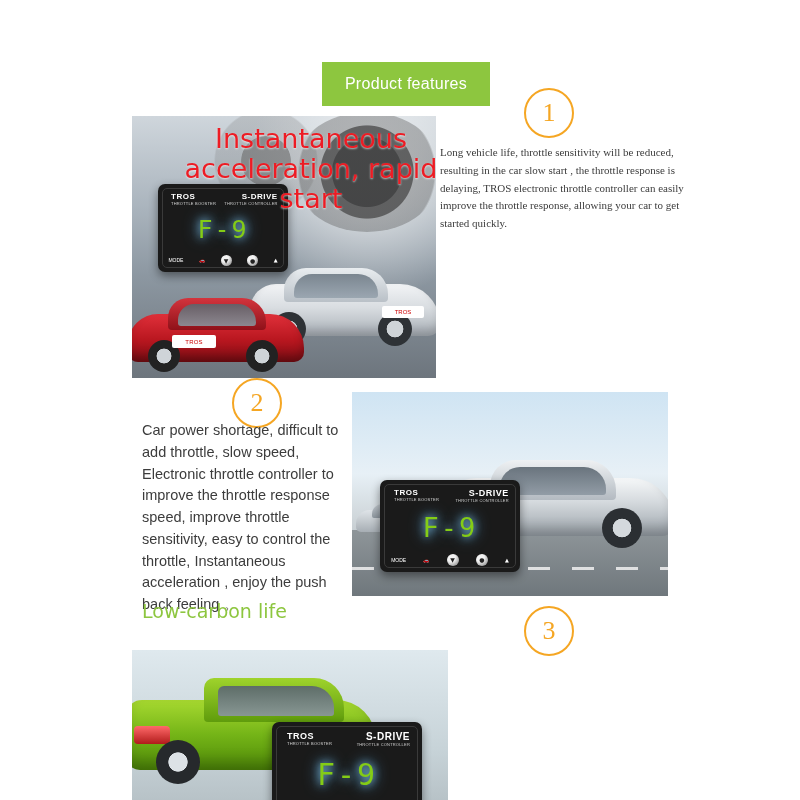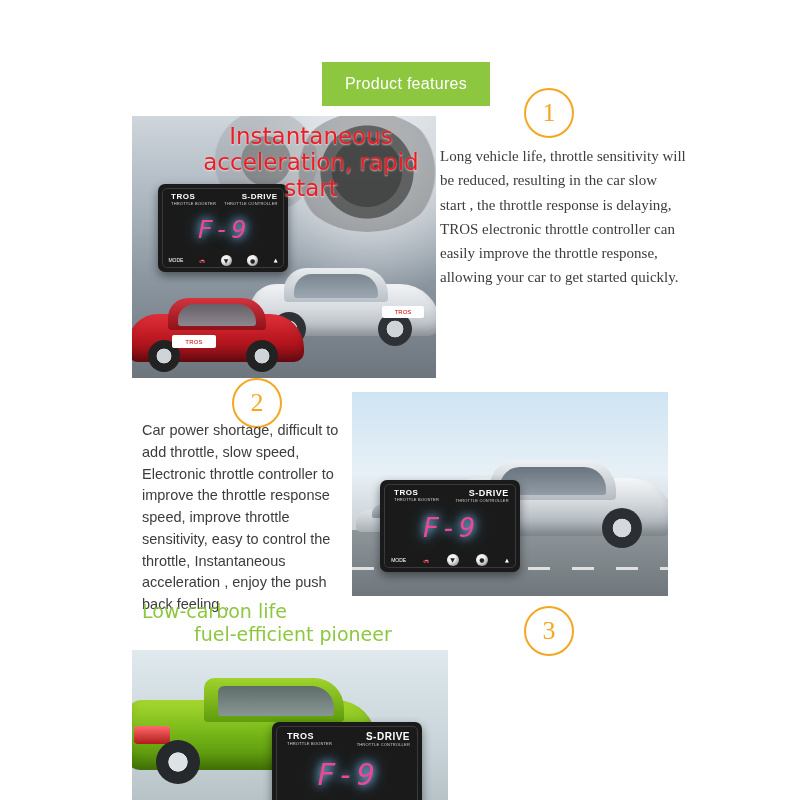--- a/index.html
+++ b/index.html
@@ -91,44 +91,43 @@
   }
   .plate-silver{
     position:absolute;right:16px;bottom:32px;width:42px;height:12px;background:#fff;border-radius:2px;
     font-size:6px;color:#c00;display:flex;align-items:center;justify-content:center;
     font-family:"Liberation Sans", sans-serif;
   }
 
   
   .h-red1{
     position:absolute;left:176px;top:84px;width:270px;
-    color:#ed1c24;font-size:23px;line-height:1.12;text-align:center;
+    color:#ed1c24;font-size:27px;line-height:1.12;text-align:center;
     font-family:"DejaVu Sans", sans-serif;font-weight:400;
     text-shadow:0 1px 2px rgba(255,255,255,.65);
   }
 
   
   .device{position:absolute;background:#1a1a1a;border-radius:7px;box-shadow:0 4px 10px rgba(0,0,0,.45);}
   .device .bezel{position:absolute;inset:4px;border:1px solid #3a3a3a;border-radius:5px;}
   .device .brand{
     position:absolute;left:10%;top:9%;color:#fff;font-weight:bold;letter-spacing:.5px;
     font-family:"Liberation Sans", sans-serif;
   }
   .device .brand small{display:block;font-weight:normal;letter-spacing:.2px;color:#d8d8d8;}
   .device .model{
     position:absolute;right:8%;top:9%;color:#fff;text-align:right;
     font-family:"Liberation Sans", sans-serif;font-weight:bold;letter-spacing:.5px;
   }
   .device .model small{display:block;font-weight:normal;color:#cfcfcf;letter-spacing:.2px;}
   .device .screen{
     position:absolute;left:12%;top:34%;width:76%;height:36%;
     display:flex;align-items:center;justify-content:center;
-    color:#ec4899;font-family:"DejaVu Sans Mono", monospace;
+    color:#84cc16;font-family:"DejaVu Sans Mono", monospace;
     text-shadow:0 0 8px #8fd8ff,0 0 16px #5ab6ff;
-    font-style:italic;
   }
   .device .btnrow{position:absolute;left:8%;bottom:7%;width:84%;display:flex;align-items:center;justify-content:space-between;}
   .device .btnrow .lbl{color:#fff;font-family:"Liberation Sans", sans-serif;}
   .device .btnrow .knob{
     border-radius:50%;background:radial-gradient(circle at 35% 30%,#f3f3f3 0 35%,#9a9a9a 80%,#5e5e5e 100%);
     display:flex;align-items:center;justify-content:center;color:#222;
   }
   .device .btnrow .car{color:#fff;}
 
   
@@ -146,21 +145,21 @@
     position:absolute;color:#f5a623;font-size:40px;line-height:1;
     font-family:"Liberation Serif", serif;
   }
   .num .ring{
     display:inline-flex;align-items:center;justify-content:center;
     width:46px;height:46px;border:2px solid #f5a623;border-radius:50%;
     font-size:26px;color:#f5a623;font-family:"Liberation Serif", serif;
   }
   .body-serif{
     position:absolute;color:#3c3c3c;font-family:"Liberation Serif", serif;
-    font-size:15px;line-height:1.62;
+    font-size:11px;line-height:1.62;
   }
   .body-sans{
     position:absolute;color:#3c3c3c;font-family:"Liberation Sans", sans-serif;
     font-size:14.5px;line-height:1.5;
   }
 
   
   .sec2{position:absolute;left:352px;top:352px;width:316px;height:204px;overflow:hidden;}
   .sec2 .sky{
     position:absolute;inset:0;
@@ -364,21 +363,20 @@
         <span class="knob">●</span>
         <span class="car">▲</span>
       </div>
     </div>
   </div>
 
   <div class="body-sans" style="left:142px;top:380px;width:216px;">Car power shortage, difficult to add throttle, slow speed, Electronic throttle controller to improve the throttle response speed, improve throttle sensitivity, easy to control the throttle, Instantaneous acceleration , enjoy the push back feeling 。</div>
 
   <div class="h-green">
     <span>Low-carbon life</span>
-    <span class="l2">fuel-efficient pioneer</span>
   </div>
 
   <div class="num" style="left:524px;top:566px;">
     <span class="ring">3</span>
   </div>
 
   <div class="sec3">
     <div class="bg"></div>
     <div class="greencar">
       <div class="body"></div>

